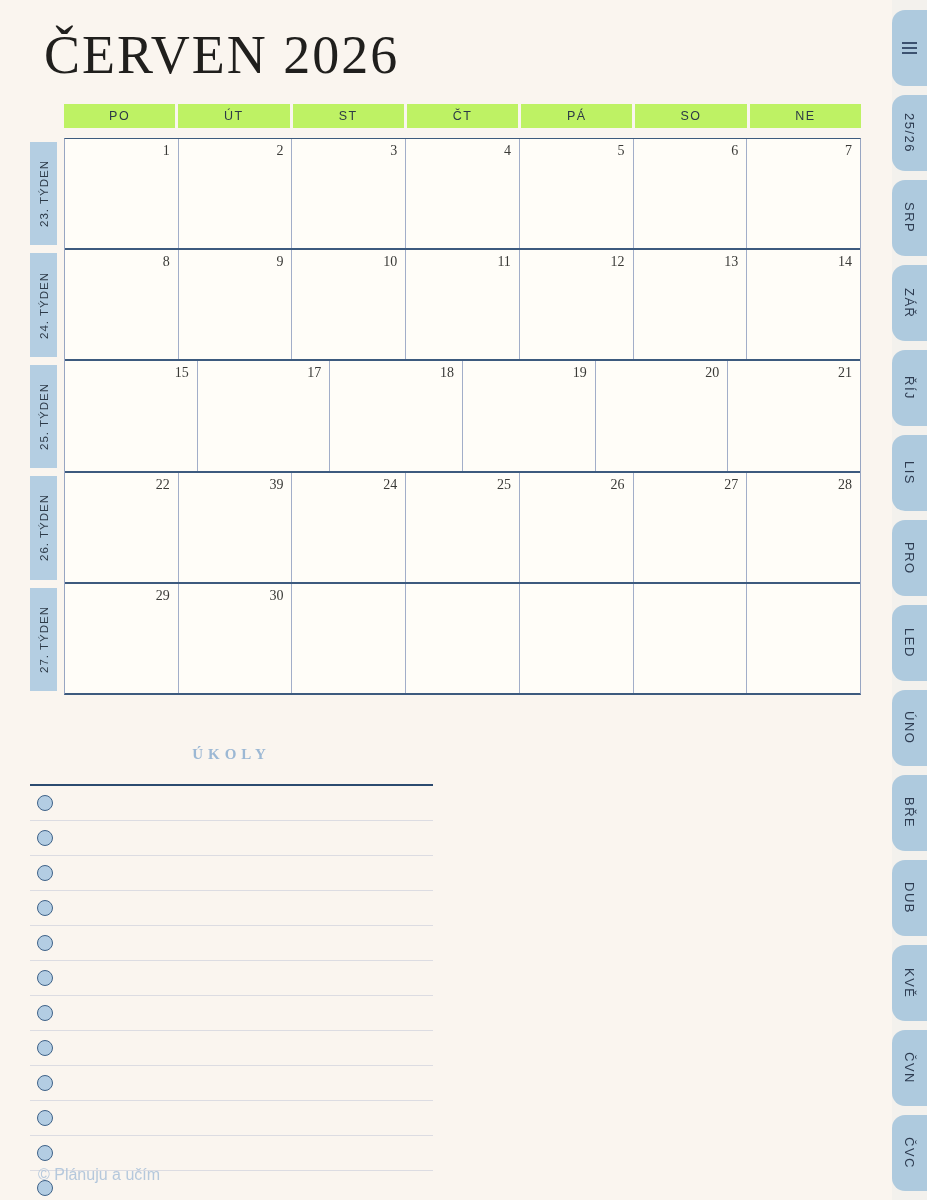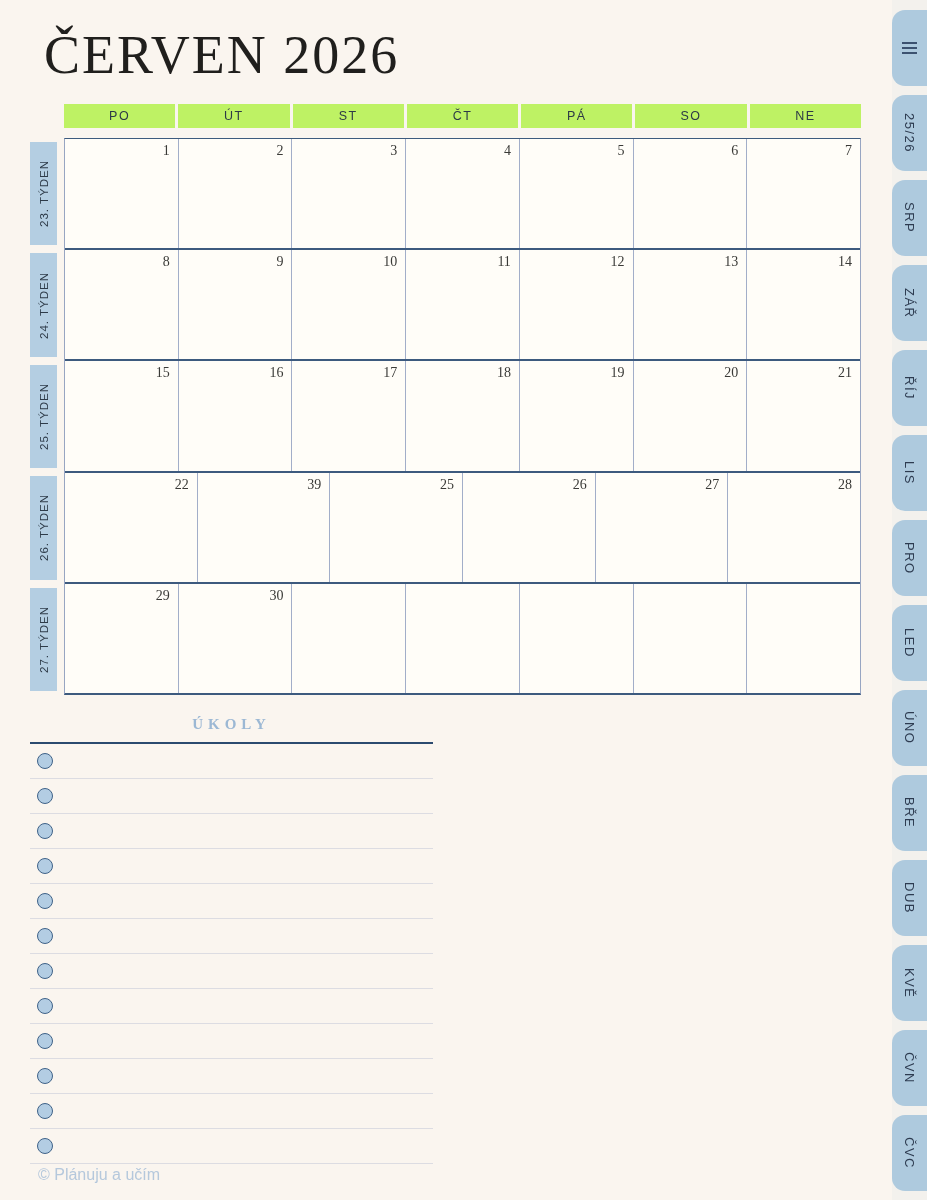--- a/index.html
+++ b/index.html
@@ -83,21 +83,21 @@
     font-weight: 700;
     font-size: 15px;
     letter-spacing: 5px;
     color: #9cb8d4;
     text-align: center;
     height: 20px;
   }
   .tasks-section {
     position: absolute; left: 30px; top: 716px; width: 403px;
   }
-  .tasks-header { border-bottom: 2px solid #2b4a6f; padding-bottom: 6px; }
+  .tasks-header { border-bottom: 2px solid #2b4a6f; padding-bottom: 18px; margin-top: 30px; }
   .task-row {
     position: relative; height: 35px;
     border-bottom: 1px solid #dcdce2;
   }
   .task-circle {
     position: absolute; left: 7px; bottom: 9px;
     width: 16px; height: 16px;
     border-radius: 50%;
     background: #b3cde3;
     border: 1.5px solid #3f6288;
@@ -204,30 +204,30 @@
         <div class="cal-cell"><span>8</span></div>
         <div class="cal-cell"><span>9</span></div>
         <div class="cal-cell"><span>10</span></div>
         <div class="cal-cell"><span>11</span></div>
         <div class="cal-cell"><span>12</span></div>
         <div class="cal-cell"><span>13</span></div>
         <div class="cal-cell"><span>14</span></div>
       </div>
       <div class="cal-row">
         <div class="cal-cell"><span>15</span></div>
-        <div class="cal-cell"><span>16</span></div>
         <div class="cal-cell"><span>17</span></div>
         <div class="cal-cell"><span>18</span></div>
         <div class="cal-cell"><span>19</span></div>
         <div class="cal-cell"><span>20</span></div>
         <div class="cal-cell"><span>21</span></div>
       </div>
       <div class="cal-row">
         <div class="cal-cell"><span>22</span></div>
         <div class="cal-cell"><span>39</span></div>
+        <div class="cal-cell"><span>24</span></div>
         <div class="cal-cell"><span>25</span></div>
         <div class="cal-cell"><span>26</span></div>
         <div class="cal-cell"><span>27</span></div>
         <div class="cal-cell"><span>28</span></div>
       </div>
       <div class="cal-row">
         <div class="cal-cell"><span>29</span></div>
         <div class="cal-cell"><span>30</span></div>
         <div class="cal-cell"></div>
         <div class="cal-cell"></div>

